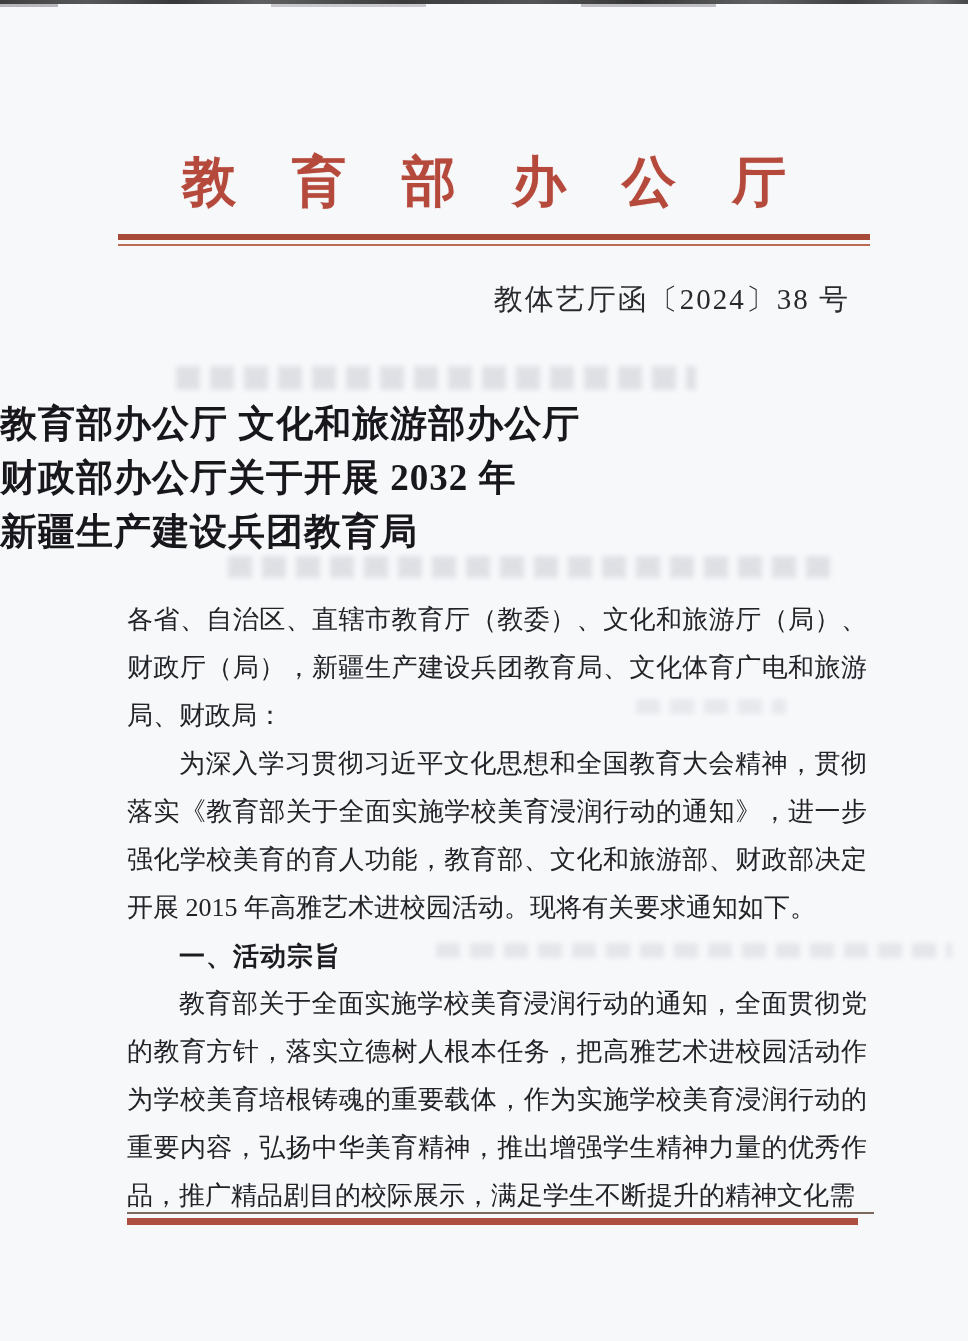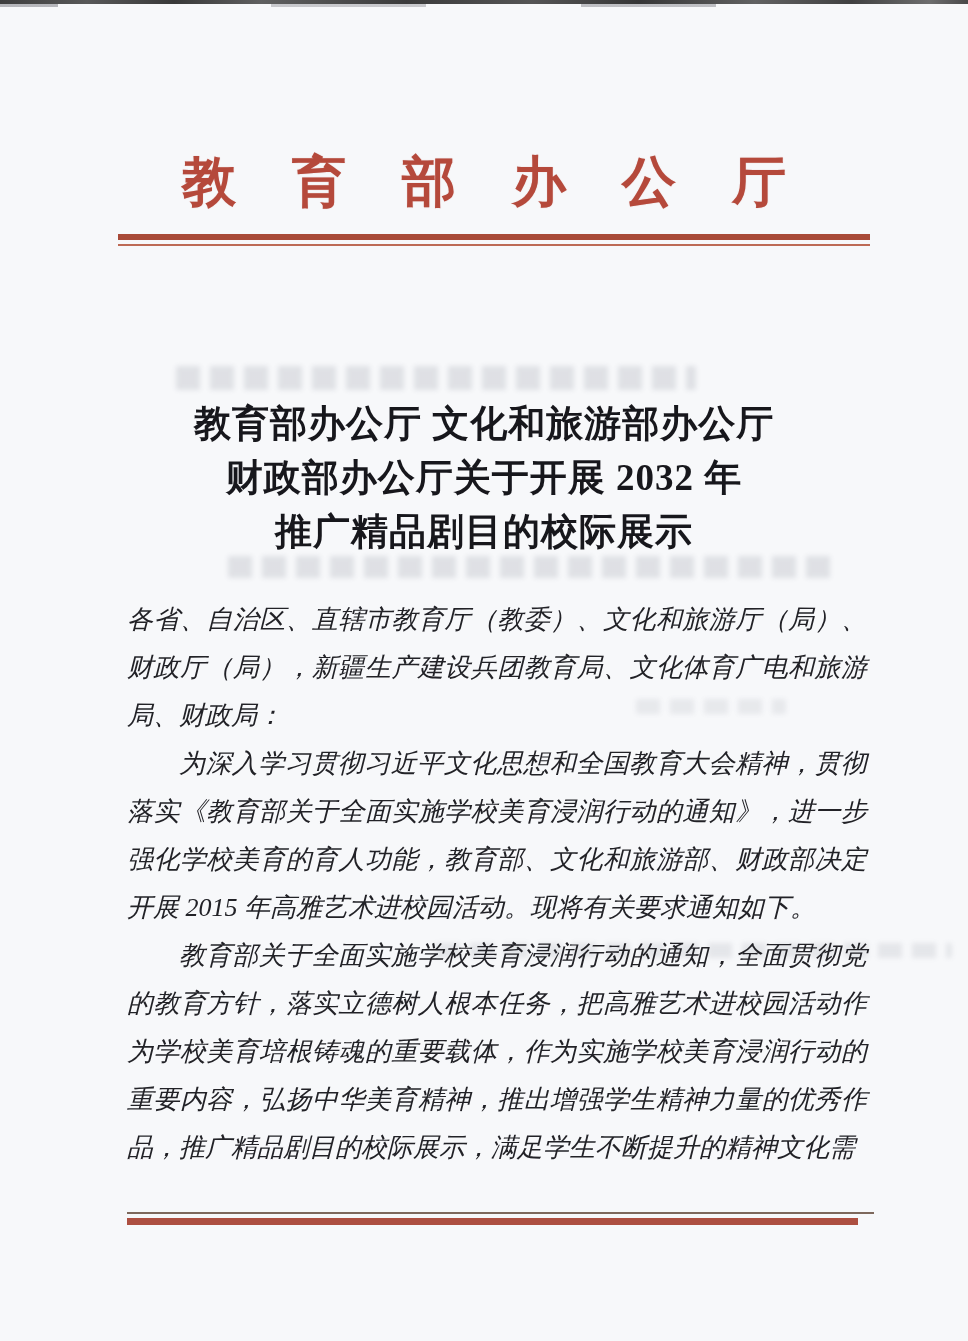--- a/index.html
+++ b/index.html
@@ -79,38 +79,36 @@
     border-radius: 2px;
   }
   .ghost-a { top: 366px; left: 176px; width: 520px; height: 24px; }
   .ghost-b { top: 556px; left: 228px; width: 612px; height: 22px; }
   .ghost-c { top: 699px; left: 636px; width: 150px; height: 15px; opacity:.3; }
   .ghost-d { top: 943px; left: 436px; width: 516px; height: 15px; opacity:.35; }
   
   .doc-title {
     position: absolute;
     top: 397px; left: 0; right: 0;
-    text-align: center;
     font-size: 37px;
     line-height: 54px;
     font-weight: 700;
     letter-spacing: 1px;
     color: #17171c;
   }
   
   .body-block {
     position: absolute;
     top: 596px; left: 127px;
     width: 740px;
     font-size: 26px;
     line-height: 48px;
     text-align: justify;
     text-justify: inter-character;
     color: #222227;
-    font-style: italic;
   }
   .body-block p { margin: 0; }
   .indent { text-indent: 2em; }
   .section-heading {
     font-family: "Liberation Sans", "DejaVu Sans", sans-serif;
     font-weight: 700;
     font-size: 26px;
     text-indent: 2em;
     color: #1b1b20;
     letter-spacing: 1px;
@@ -135,35 +133,37 @@
 <div class="page">
 
   <div class="scan-edge"></div>
   <div class="scan-edge2"></div>
 
   <div class="agency-name">教育部办公厅</div>
 
   <div class="rule-top-thick"></div>
   <div class="rule-top-thin"></div>
 
+  <div class="doc-number">教体艺厅函〔2024〕38 号</div>
 
   <div class="ghost ghost-a"></div>
 
   <div class="doc-title">
     <div>教育部办公厅 文化和旅游部办公厅</div>
     <div>财政部办公厅关于开展 2032 年</div>
-    <div>推广精品剧目的校际展示</div>
+    <div>新疆生产建设兵团教育局</div>
   </div>
 
   <div class="ghost ghost-b"></div>
   <div class="ghost ghost-c"></div>
   <div class="ghost ghost-d"></div>
 
   <div class="body-block">
     <p>各省、自治区、直辖市教育厅（教委）、文化和旅游厅（局）、财政厅（局），新疆生产建设兵团教育局、文化体育广电和旅游局、财政局：</p>
     <p class="indent">为深入学习贯彻习近平文化思想和全国教育大会精神，贯彻落实《教育部关于全面实施学校美育浸润行动的通知》，进一步强化学校美育的育人功能，教育部、文化和旅游部、财政部决定开展 2015 年高雅艺术进校园活动。现将有关要求通知如下。</p>
+    <p class="section-heading">一、活动宗旨</p>
     <p class="indent">教育部关于全面实施学校美育浸润行动的通知，全面贯彻党的教育方针，落实立德树人根本任务，把高雅艺术进校园活动作为学校美育培根铸魂的重要载体，作为实施学校美育浸润行动的重要内容，弘扬中华美育精神，推出增强学生精神力量的优秀作品，推广精品剧目的校际展示，满足学生不断提升的精神文化需</p>
   </div>
 
   <div class="rule-bottom-thin"></div>
   <div class="rule-bottom-thick"></div>
 
 </div>
 
 </body></html>

